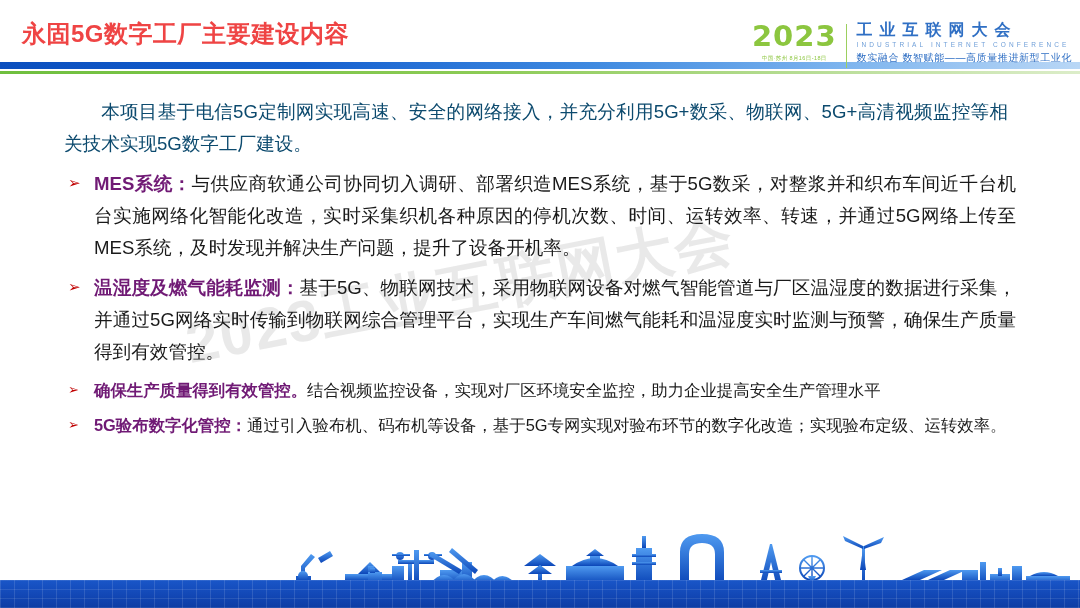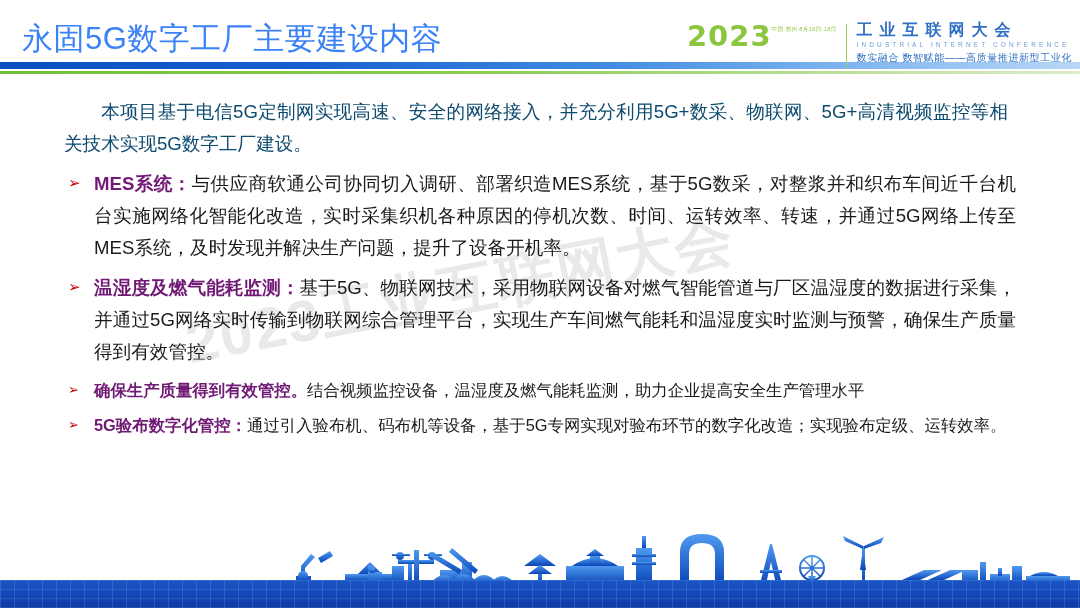--- a/index.html
+++ b/index.html
@@ -8,37 +8,37 @@
     background:#ffffff;
     font-family:"Liberation Sans","DejaVu Sans",sans-serif;
     overflow:hidden;position:relative;
   }
   .slide{position:absolute;inset:0;background:#fff;overflow:hidden;}
 
   
   .header{position:absolute;left:0;top:0;width:1080px;height:92px;}
   .slide-title{
     position:absolute;left:22px;top:18px;
-    font-size:31px;font-weight:400;color:#3b82f6;
+    font-size:24px;font-weight:700;color:#ef4444;
     letter-spacing:.5px;white-space:nowrap;
   }
   .rule-wrap{position:absolute;left:0;top:62px;width:1080px;height:16px;}
   .rule-blue{
     position:absolute;left:0;top:0;width:1080px;height:7px;
     background:linear-gradient(90deg,#0b4fbe 0%,#1560cf 28%,#3f8ae0 55%,#7db4ee 78%,#b9d7f6 100%);
   }
   .rule-white{position:absolute;left:0;top:7px;width:1080px;height:2px;background:#fff;}
   .rule-green{
     position:absolute;left:0;top:9px;width:1080px;height:3px;
     background:linear-gradient(90deg,#6fbf3e 0%,#8ccb55 45%,#bfe0a0 80%,#dcedc9 100%);
   }
 
   
   .logo{position:absolute;right:8px;top:22px;display:flex;align-items:flex-start;height:56px;}
-  .logo-left{display:flex;flex-direction:row;padding-right:9px;}
+  .logo-left{display:flex;flex-direction:column;align-items:center;padding-right:9px;}
   .logo-year{
     font-size:29px;font-weight:700;letter-spacing:1px;line-height:1;
     color:#8cc63f;font-family:"DejaVu Sans",sans-serif;
   }
   .logo-date{
     margin-top:4px;font-size:5.5px;color:#8cc63f;letter-spacing:.4px;white-space:nowrap;
   }
   .logo-div{width:1px;background:#9ccf5f;height:44px;margin-top:2px;}
   .logo-right{padding-left:10px;display:flex;flex-direction:column;}
   .logo-cn{
@@ -128,21 +128,21 @@
       <b>MES系统：</b><span>与供应商软通公司协同切入调研、部署织造MES系统，基于5G数采，对整浆并和织布车间近千台机台实施网络化智能化改造，实时采集织机各种原因的停机次数、时间、运转效率、转速，并通过5G网络上传至MES系统，及时发现并解决生产问题，提升了设备开机率。</span>
     </div>
 
     <div class="bullet">
       <span class="arrow">➢</span>
       <b>温湿度及燃气能耗监测：</b><span>基于5G、物联网技术，采用物联网设备对燃气智能管道与厂区温湿度的数据进行采集，并通过5G网络实时传输到物联网综合管理平台，实现生产车间燃气能耗和温湿度实时监测与预警，确保生产质量得到有效管控。</span>
     </div>
 
     <div class="bullet b-small">
       <span class="arrow">➢</span>
-      <b>确保生产质量得到有效管控。</b><span>结合视频监控设备，温湿度及燃气能耗监测，助力企业提高安全生产管理水平</span>
+      <b>确保生产质量得到有效管控。</b><span>结合视频监控设备，实现对厂区环境安全监控，助力企业提高安全生产管理水平</span>
     </div>
 
     <div class="bullet b-small">
       <span class="arrow">➢</span>
       <b>5G验布数字化管控：</b><span>通过引入验布机、码布机等设备，基于5G专网实现对验布环节的数字化改造；实现验布定级、运转效率。</span>
     </div>
   </div>
 
   <div class="footer">
     <svg class="skyline" viewBox="0 0 1080 52" preserveAspectRatio="none">

